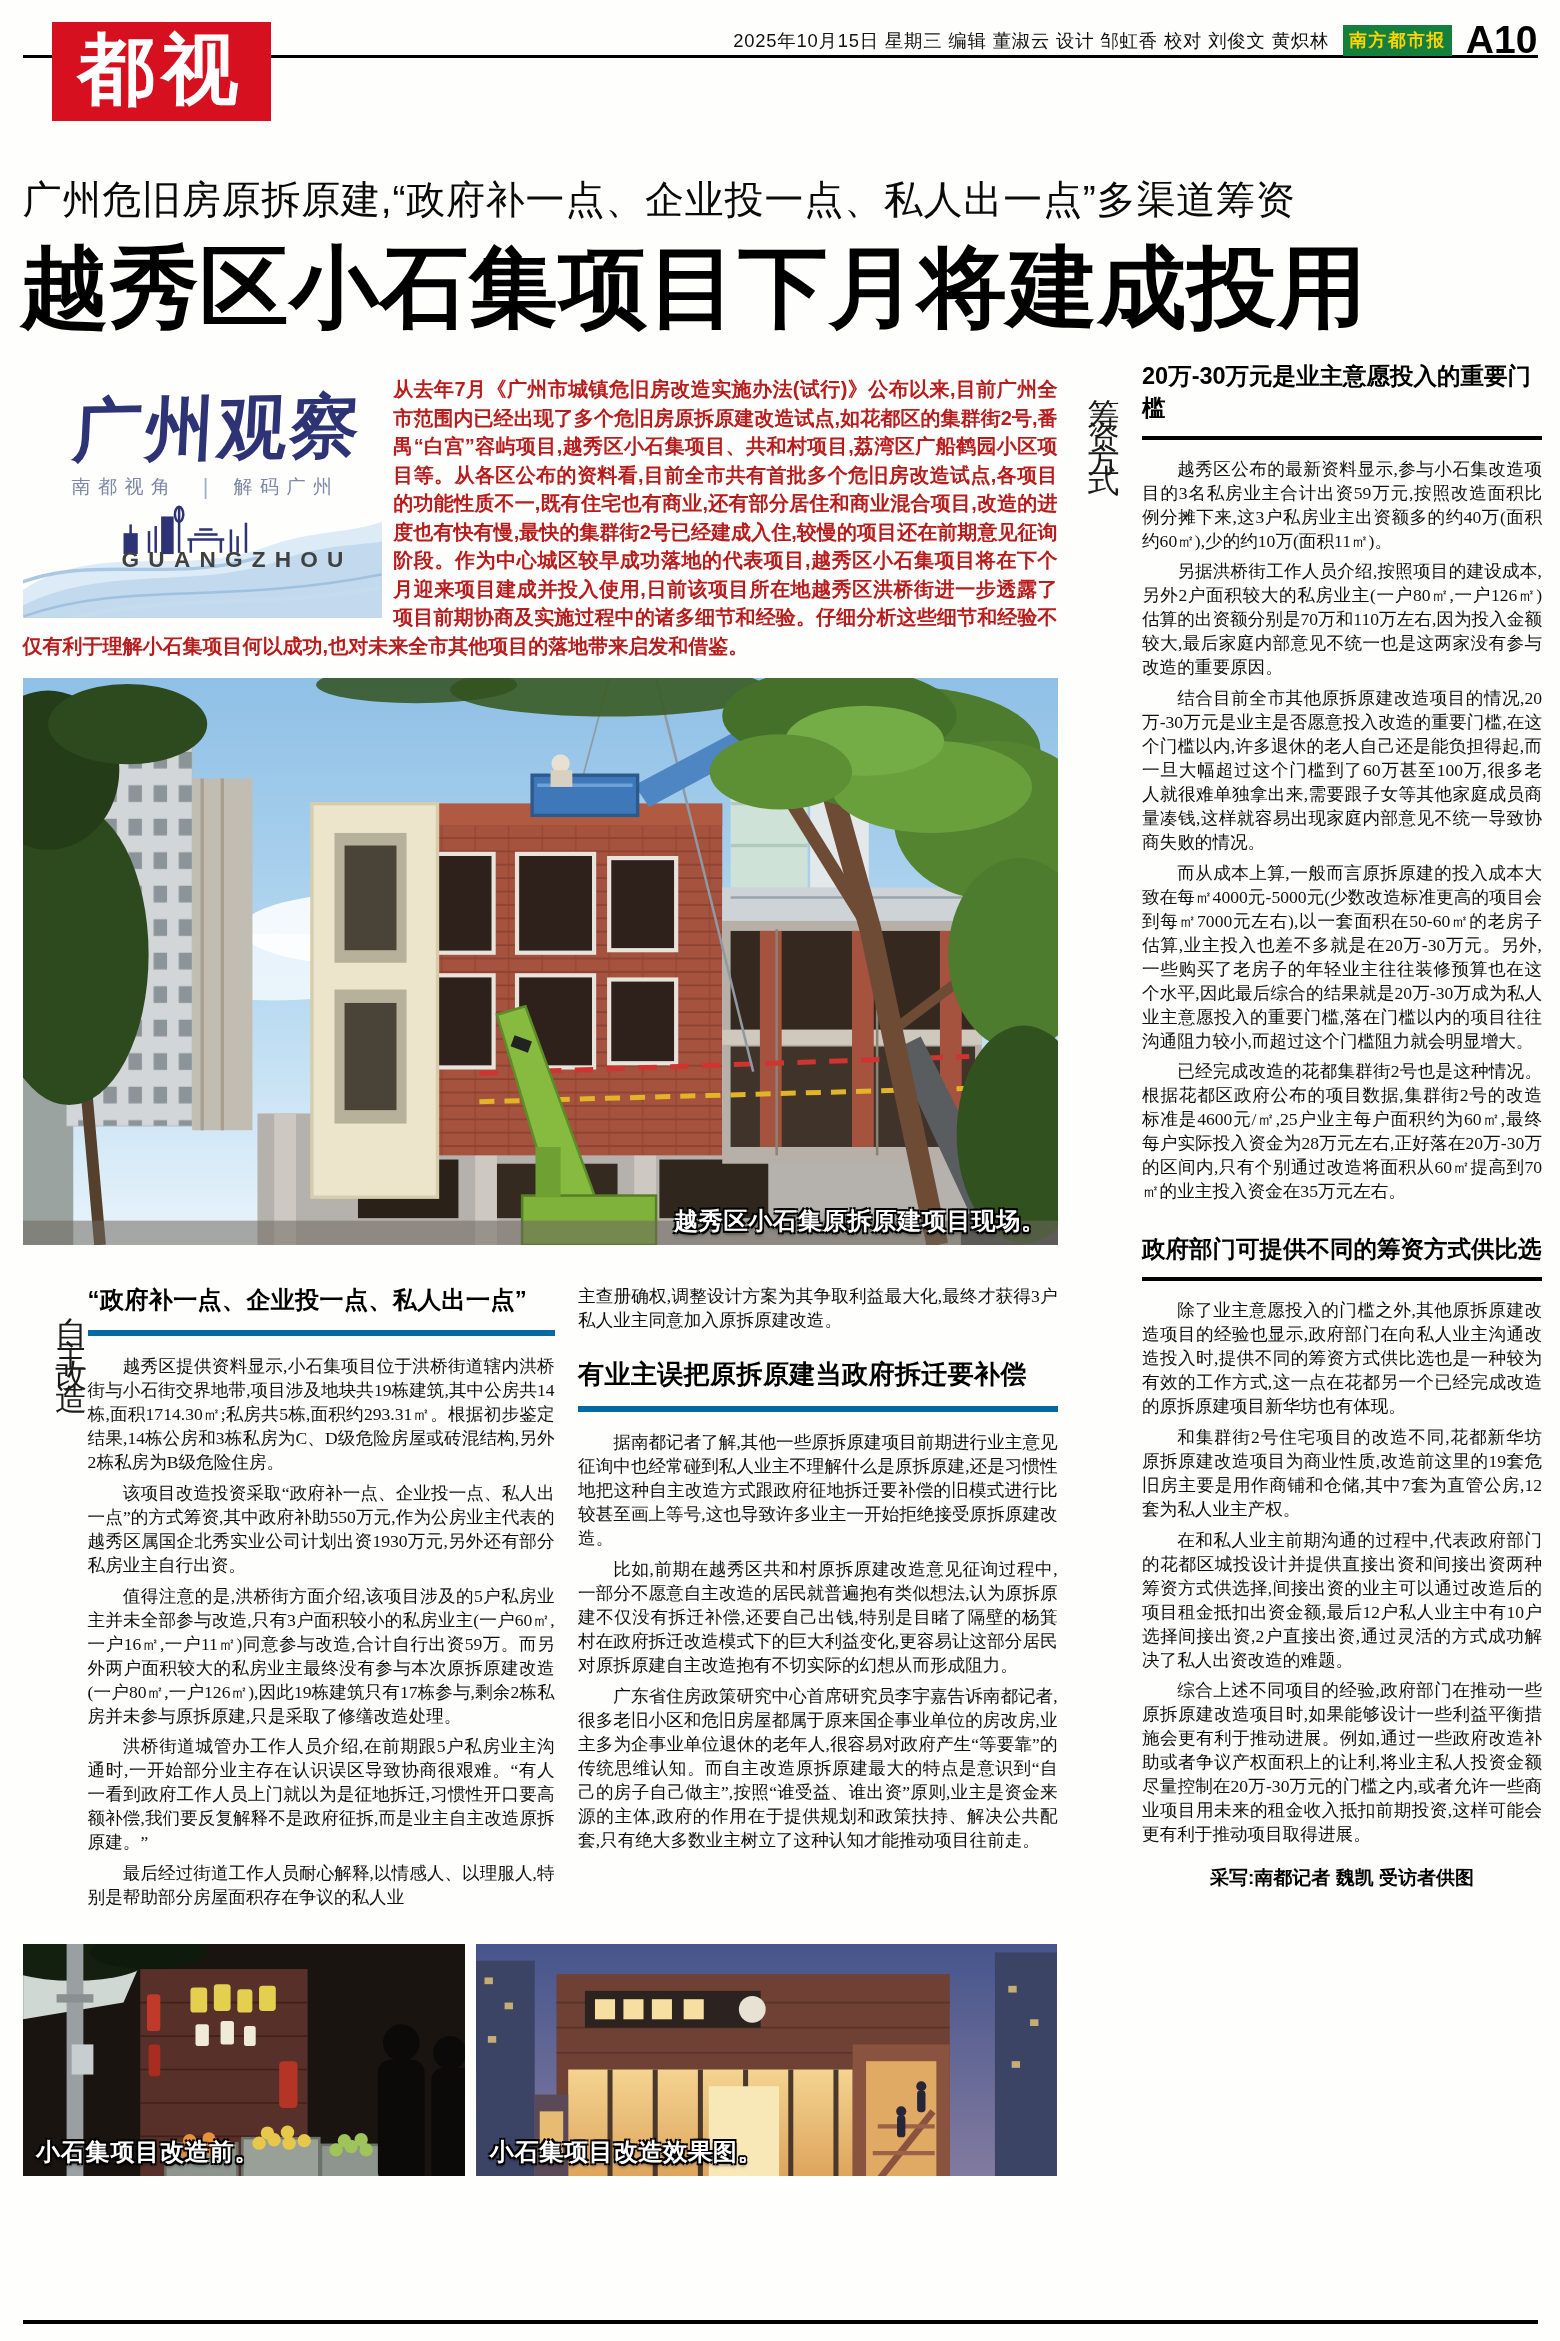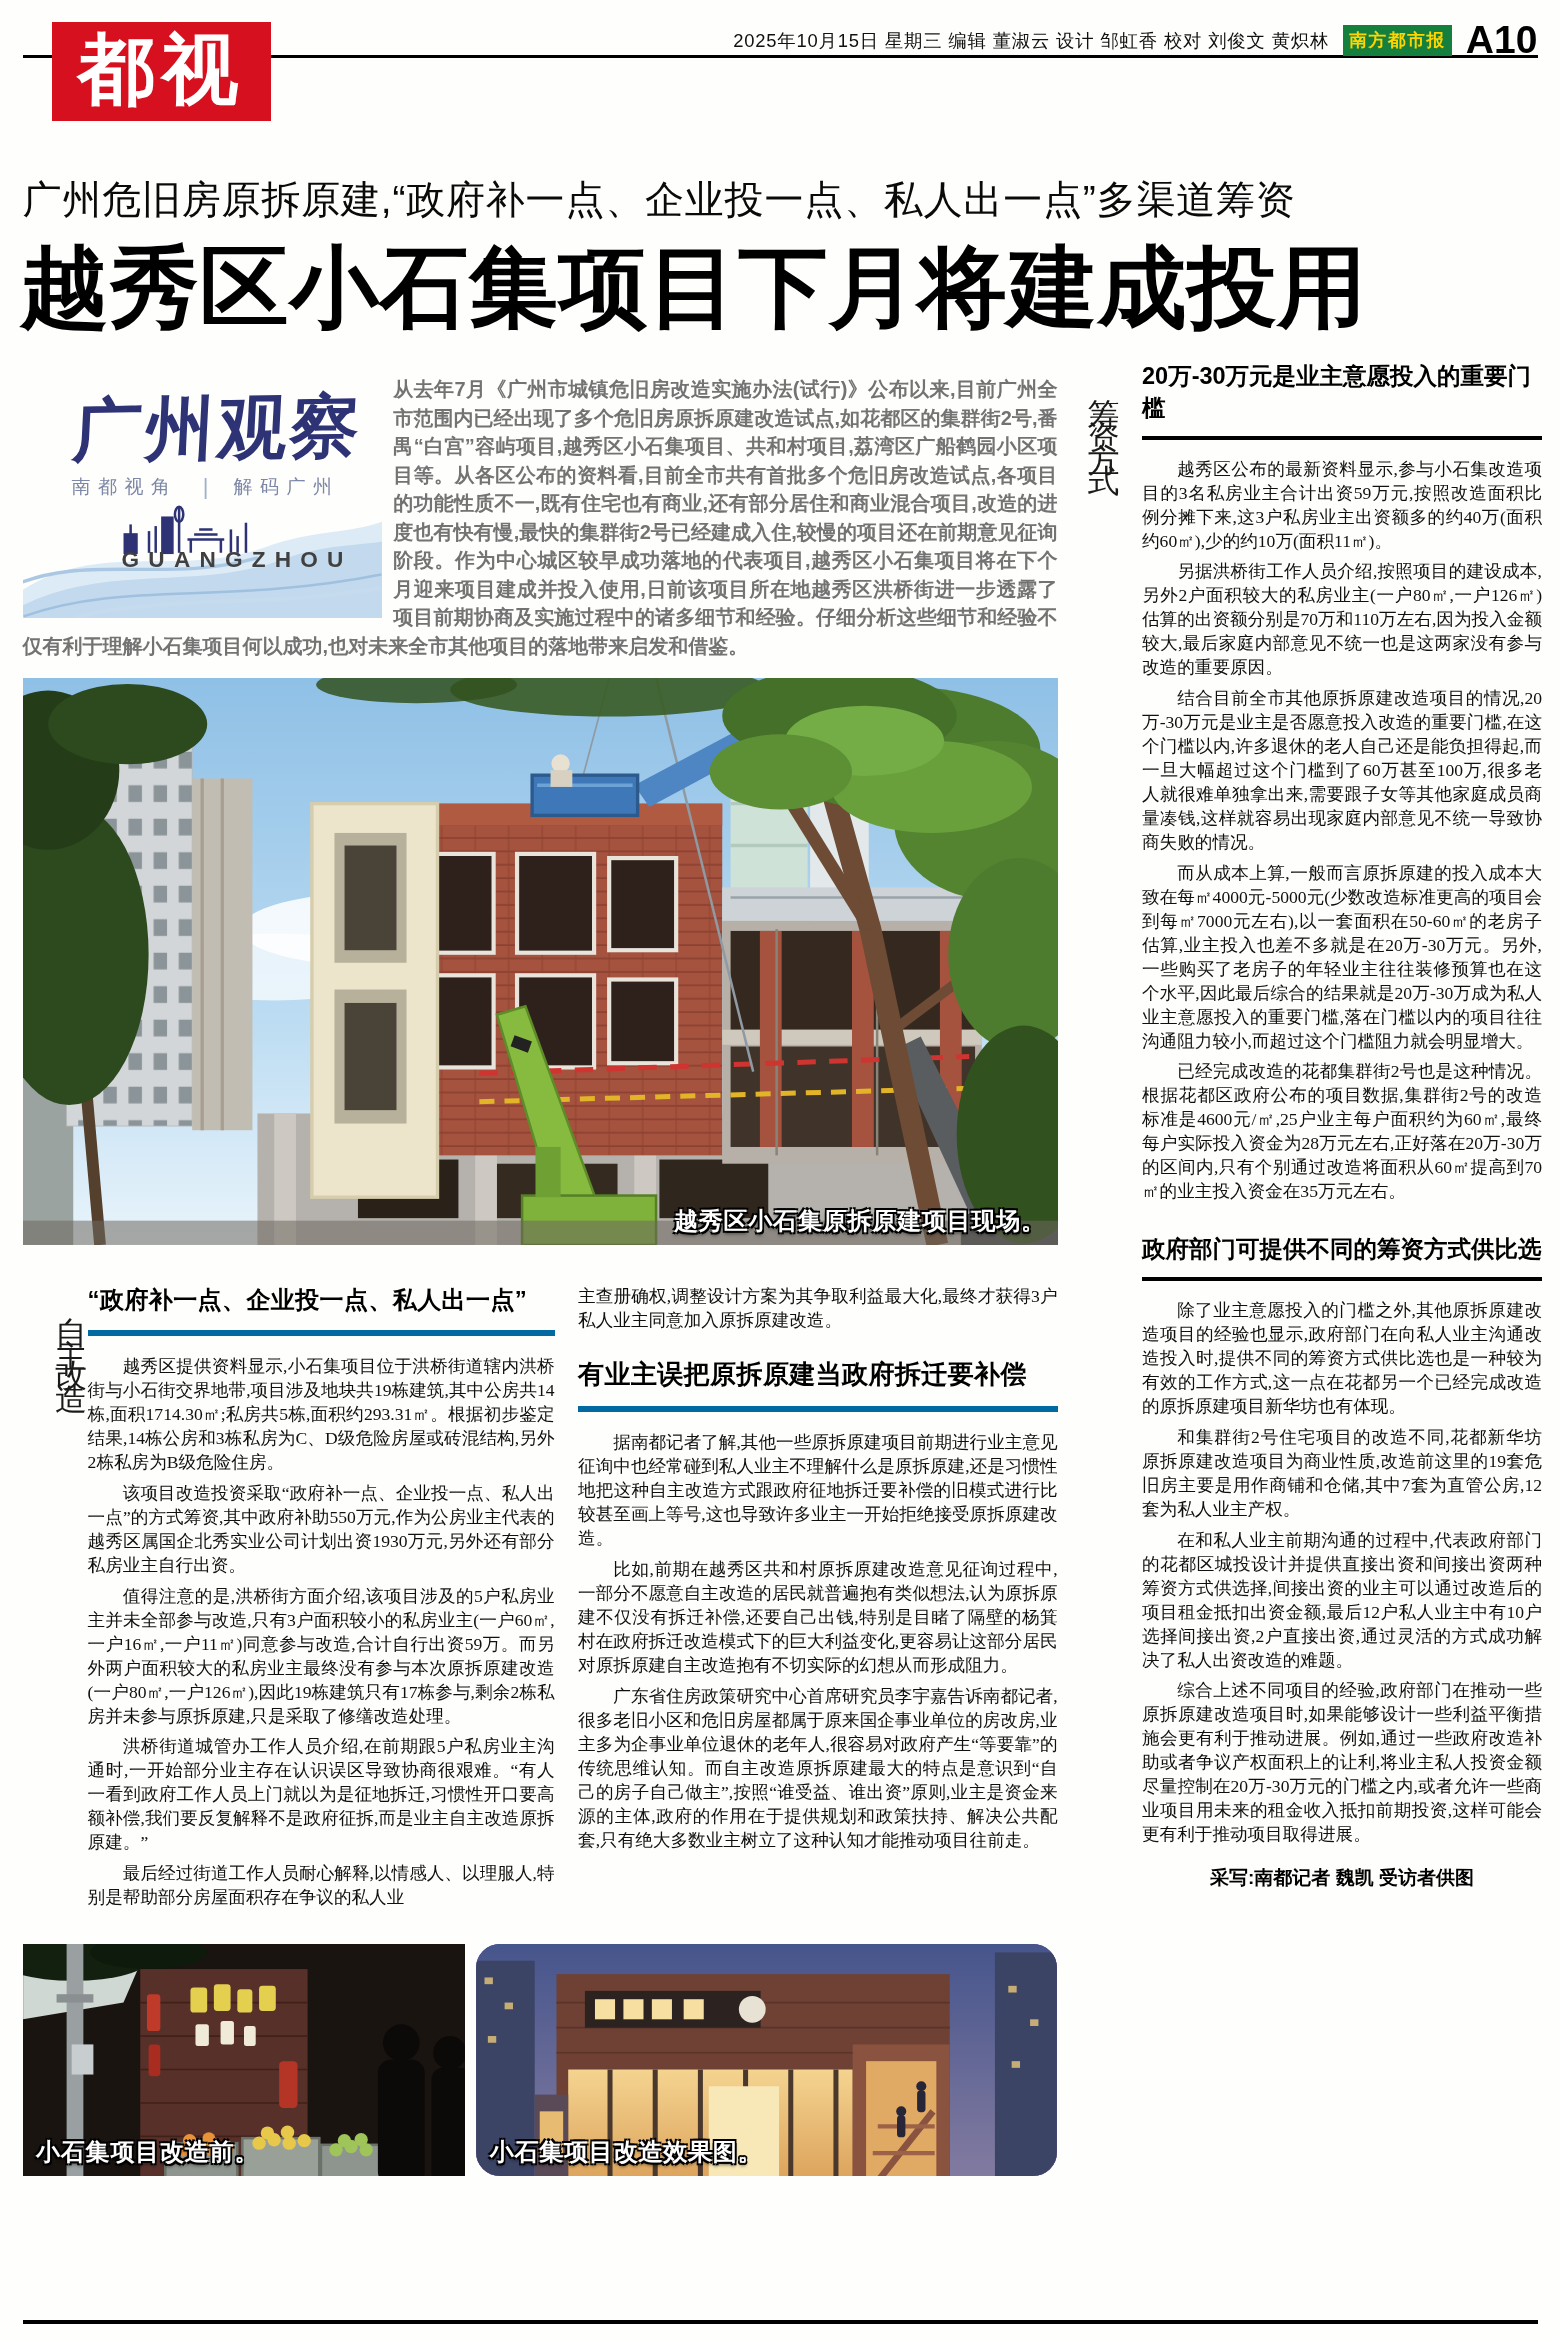--- a/index.html
+++ b/index.html
@@ -27,42 +27,42 @@
   .gz-logo{float:left;width:359px;height:243px;position:relative;margin-right:11.7px;overflow:hidden;}
   .gz-title{position:absolute;left:50px;top:8.4px;font-family:"Liberation Sans",sans-serif;font-size:69px;
             font-weight:900;color:#2e3375;letter-spacing:3.4px;transform:skewX(-4deg) rotate(-1deg);}
   .gz-sub{position:absolute;left:49px;top:99px;width:268px;display:flex;justify-content:space-between;align-items:flex-end;
           font-family:"Liberation Sans",sans-serif;font-size:19px;color:#7d87a6;letter-spacing:7.5px;}
   .gz-sub .divider{color:#9fb0cc;font-size:22px;letter-spacing:0;}
   .gz-waves{position:absolute;left:0;bottom:0;width:359px;height:117px;}
   .gz-watermark{position:absolute;left:99px;top:172px;font-family:"Liberation Sans",sans-serif;font-size:22.6px;
                 color:#404040;letter-spacing:9.2px;font-weight:bold;}
   .lede-text{font-family:"Liberation Sans","DejaVu Sans",sans-serif;font-size:20px;line-height:28.5px;
-             font-weight:600;text-align:justify;color:#737373;}
+             font-weight:600;text-align:justify;color:#b91c1c;}
   .main-photo{clear:none;margin-top:18.4px;width:1035px;height:567px;position:relative;overflow:hidden;background:#9ec9e8;}
   .photo-caption{position:absolute;font-family:"Liberation Sans",sans-serif;font-weight:bold;color:#fff;
                  font-size:24px;letter-spacing:0.8px;
                  text-shadow:-1.7px -1.7px 0 #000,1.7px -1.7px 0 #000,-1.7px 1.7px 0 #000,1.7px 1.7px 0 #000,0 2.5px 3.4px rgba(0,0,0,.6);}
   .cap-br{right:11.7px;bottom:8.4px;}
   .cap-bl{left:13.4px;bottom:8.4px;}
   
   .sections{margin-top:39px;display:grid;grid-template-columns:65px 467px 503px;}
   .vlabel{writing-mode:vertical-rl;text-orientation:upright;font-family:"Liberation Sans",sans-serif;
           font-size:32px;color:#1a1a1a;letter-spacing:22px;line-height:1;padding-top:6.7px;margin-left:3.4px;}
   .subhead{font-family:"Liberation Sans",sans-serif;font-weight:800;font-size:24px;color:#000;
            padding-bottom:13.4px;border-bottom:6px solid #0369a1;margin:0 0 18.4px 0;letter-spacing:0.4px;}
   .col2{padding-left:23.5px;}
   .col2 .subhead{font-size:26px;margin-top:25px;}
   .bodyp{font-size:17.6px;line-height:24px;text-align:justify;text-indent:2em;margin:0 0 6.7px 0;color:#101010;}
   .noindent{text-indent:0;}
   
   .bottom-photos{margin-top:28.5px;display:flex;gap:11.7px;height:328px;}
   .bphoto{position:relative;overflow:hidden;height:232px;}
   .photo-before{width:442px;background:#191512;}
-  .photo-after{width:581px;background:#4c1d95;border-radius:24px;}
+  .photo-after{width:581px;background:#4c1d95;}
   
   .right-region{position:absolute;left:1083px;top:360px;width:458px;}
   .vlabel-right{position:absolute;left:1.7px;top:6.7px;}
   .rcol{margin-left:59px;width:400px;}
   .rsubhead{font-family:"Liberation Sans",sans-serif;font-weight:800;font-size:23.5px;color:#000;
             padding-bottom:11.7px;border-bottom:4.2px solid #000;margin:0 0 17px 0;}
   .rsubhead.second{margin-top:30px;}
   .byline{margin-top:18.4px;font-family:"Liberation Sans",sans-serif;font-weight:bold;font-size:19px;
           text-align:center;color:#000;}
   .rule-bottom{position:absolute;left:22.6px;top:2320px;width:1515px;height:4.2px;background:#000;}

